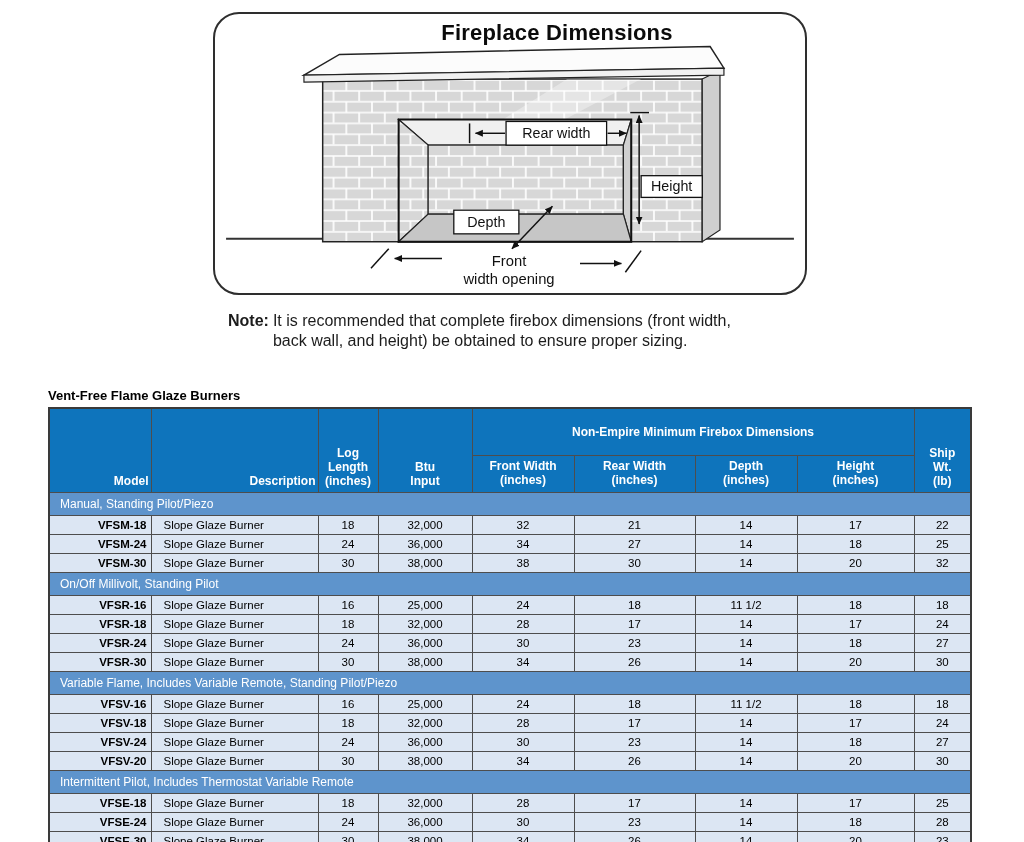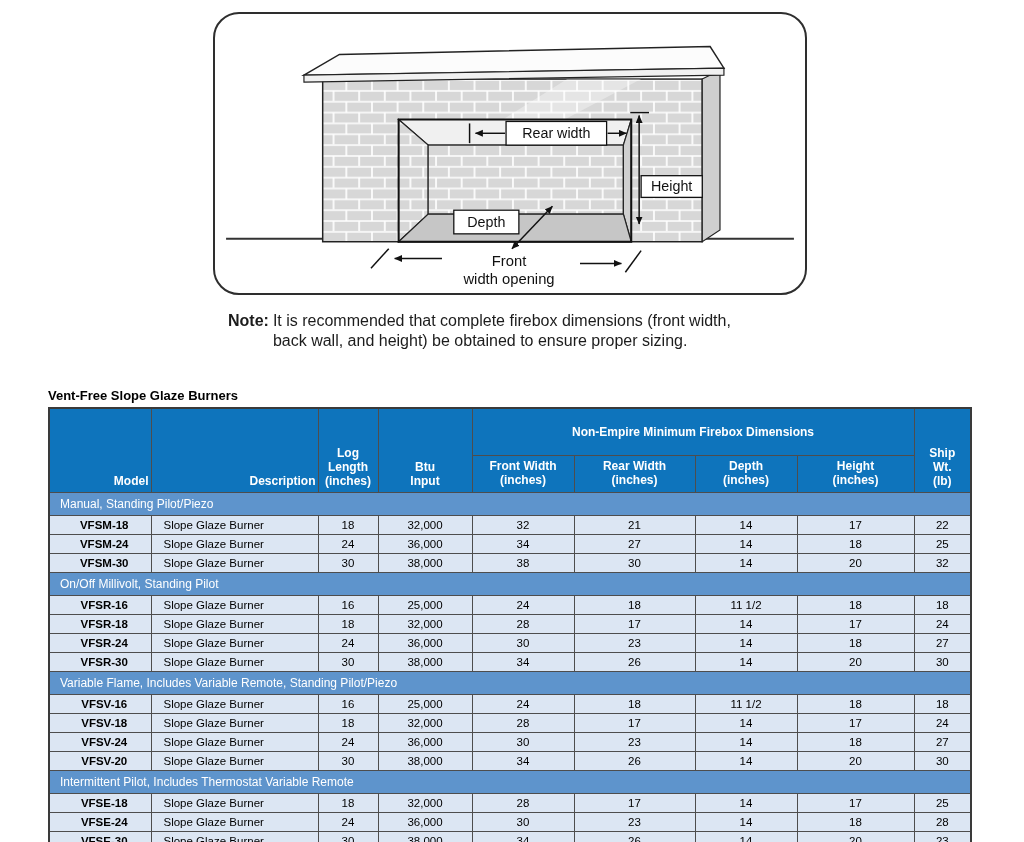--- a/index.html
+++ b/index.html
@@ -29,21 +29,21 @@
               text-align:center;}
   .spec-table thead .h-group{vertical-align:middle;height:24px;padding:16px;}
   .spec-table thead .h-sub th{height:37px;vertical-align:middle;}
   .spec-table thead .h-model,.spec-table thead .h-desc{text-align:right;}
   .spec-table thead .h-model{padding-left:12px;}
   .spec-table thead .h-desc{padding-left:24px;}
   .spec-table td{background:var(--row-bg);font-size:11.5px;height:19px;padding:0 4px;
               text-align:center;color:#000;}
   .spec-table tr.section-row td{background:var(--section-bg);color:#fff;font-size:12px;
               height:18px;text-align:left;padding:4px 10px;}
-  .spec-table td.c-model{text-align:center;font-weight:bold;padding-left:12px;}
+  .spec-table td.c-model{text-align:right;font-weight:bold;padding-left:12px;}
   .spec-table td.c-desc{text-align:left;padding-left:12px;}
 </style>
 </head>
 <body>
 
 <div class="page">
 
   <div class="diagram-box">
     <svg class="diagram-svg" viewBox="0 0 594 283">
       <defs>
@@ -103,29 +103,30 @@
       <g stroke="#111" stroke-width="1.5">
         <line x1="156" y1="258" x2="174" y2="238"></line>
         <line x1="228" y1="248" x2="180" y2="248" marker-end="url(#ah)"></line>
         <line x1="368" y1="253" x2="410" y2="253" marker-end="url(#ah)"></line>
         <line x1="414" y1="262" x2="430" y2="240"></line>
         <text x="296" y="256" text-anchor="middle" font-size="15" stroke="none" fill="#111">Front</text>
         <text x="296" y="274" text-anchor="middle" font-size="15" stroke="none" fill="#111">width opening</text>
       </g>
     </svg>
 
+    <div class="diagram-title">Fireplace Dimensions</div>
   </div>
 
   <div class="note">
     <span class="note-label">Note:</span>
     <span class="note-text">It is recommended that complete firebox dimensions (front width,
 back wall, and height) be obtained to ensure proper sizing.</span>
   </div>
 
-  <div class="table-title">Vent-Free Slope Glaze Burners</div>
+  <div class="table-title">Vent-Free Flame Glaze Burners</div>
 
   <table class="spec-table">
     <colgroup>
       <col style="width:102px">
         <col style="width:167px">
         <col style="width:60px">
       <col style="width:94px">
         <col style="width:102px">
         <col style="width:121px">
       <col style="width:102px">

